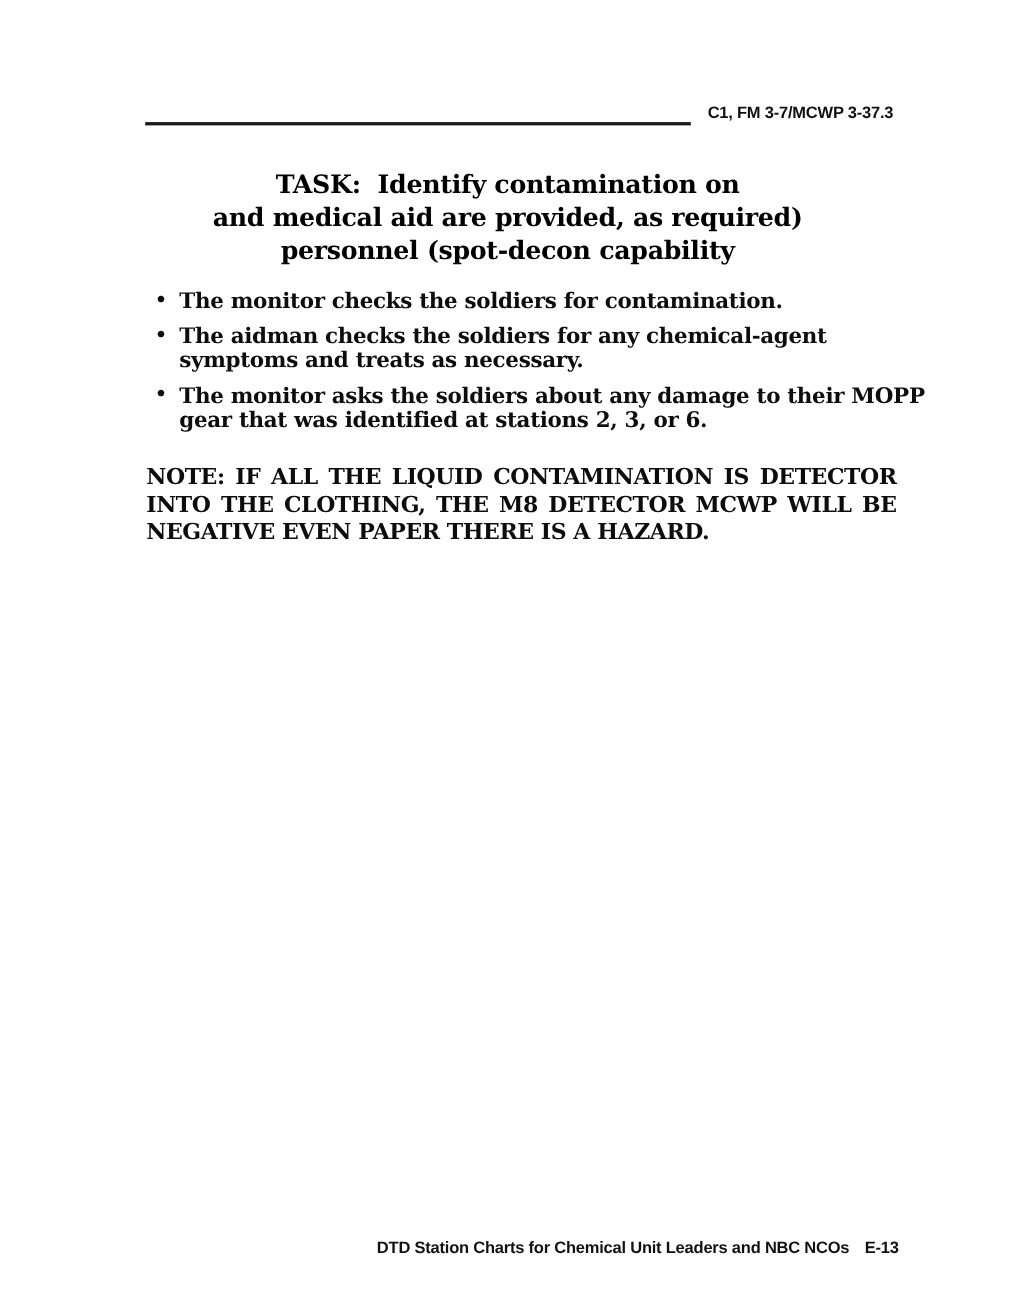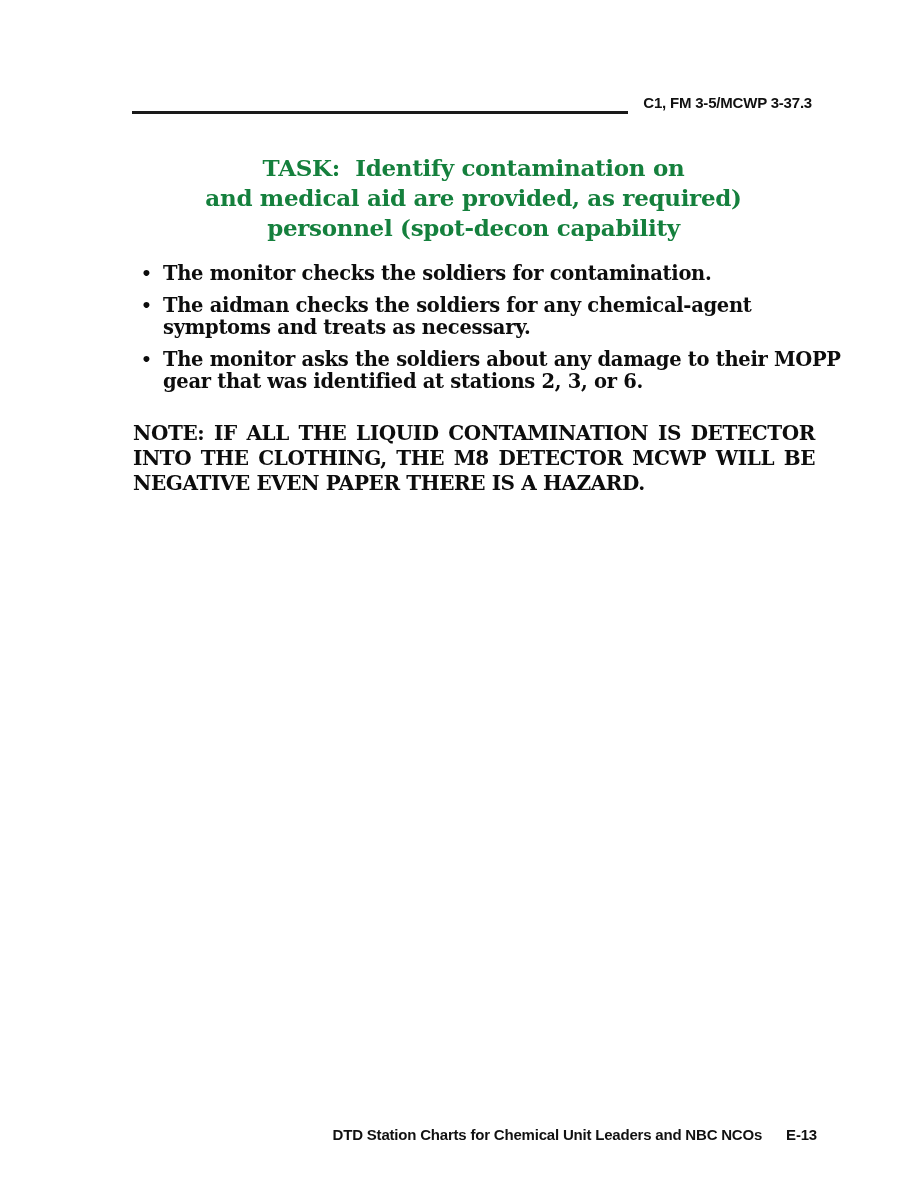--- a/index.html
+++ b/index.html
@@ -38,28 +38,28 @@
     font-size: 15px;
     letter-spacing: -0.2px;
     color: #111;
     white-space: pre;
   }
 
   
   .task-title {
     position: absolute;
     top: 153px;
-    left: 132px;
+    left: 120px;
     width: 683px;
     text-align: center;
     font-weight: bold;
     font-size: 23px;
     line-height: 30px;
     letter-spacing: -0.3px;
-    color: #15803d;
+    color: #000000;
   }
   .task-title-line { white-space: pre; }
 
   
   .bullet-list {
     position: absolute;
     top: 263px;
     left: 140px;
     width: 700px;
     margin: 0;
@@ -107,29 +107,29 @@
     top: 1126px;
     left: 300px;
     width: 517px;
     text-align: right;
     font-family: "Liberation Sans", sans-serif;
     font-weight: bold;
     font-size: 15px;
     letter-spacing: -0.2px;
     color: #111;
   }
-  .footer .page-number { margin-left: 24px; }
+  .footer .page-number { margin-left: 14px; }
 </style>
 </head>
 <body>
 
 <div class="page">
 
   <div class="header-rule"></div>
-  <div class="doc-ref">C1, FM 3-5/MCWP 3-37.3</div>
+  <div class="doc-ref">C1, FM 3-7/MCWP 3-37.3</div>
 
   <div class="task-title">
     <div class="task-title-line">TASK:  Identify contamination on</div>
     <div class="task-title-line">and medical aid are provided, as required)</div>
     <div class="task-title-line">personnel (spot-decon capability</div>
   </div>
 
   <ul class="bullet-list">
     <li class="bullet-item">
       <span class="bullet-marker">•</span>

